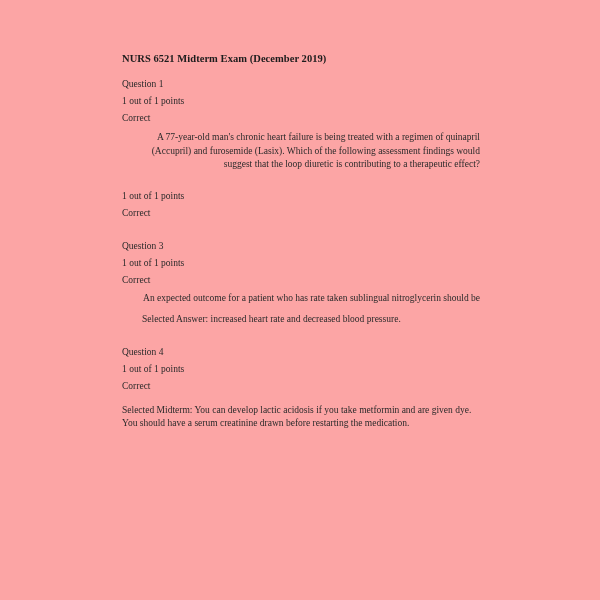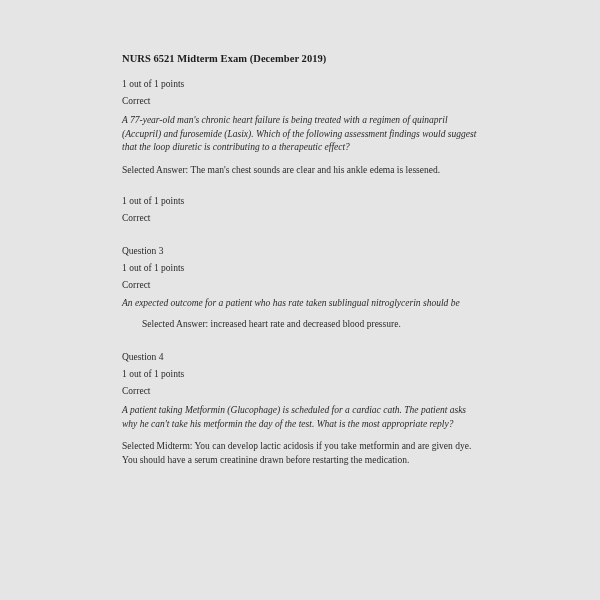--- a/index.html
+++ b/index.html
@@ -12,21 +12,21 @@
     height: 600px;
     overflow: hidden;
     font-family: "Liberation Serif", "DejaVu Serif", serif;
     color: #262626;
     -webkit-font-smoothing: antialiased;
   }
   #document-page {
     position: relative;
     width: 600px;
     height: 600px;
-    background: #e5e5e5;
+    background: #fca5a5;
     box-sizing: border-box;
   }
   #document-body {
     position: absolute;
     left: 122px;
     top: 52px;
     width: 358px;
   }
   .doc-title {
     font-size: 10.5px;
@@ -46,22 +46,21 @@
     font-size: 9.5px;
     line-height: 17px;
     margin: 0;
     color: #2a2a2a;
   }
   .q-text {
     font-size: 9.5px;
     line-height: 13.5px;
     margin: 4px 0 0 0;
     color: #2a2a2a;
-    text-align: left;
-    font-style: italic;
+    text-align: right;
   }
   .q-answer {
     font-size: 9.5px;
     line-height: 13.5px;
     margin: 9px 0 0 0;
     color: #2a2a2a;
     text-align: left;
   }
   .spaced-lines .q-text {
     line-height: 17px;
@@ -75,41 +74,40 @@
 </style>
 </head>
 <body>
 
 <div id="document-page">
   <div id="document-body">
 
     <h1 class="doc-title">NURS 6521 Midterm Exam (December 2019)</h1>
 
     <div class="question-block">
+      <p class="q-meta">Question 1</p>
       <p class="q-meta">1 out of 1 points</p>
       <p class="q-meta">Correct</p>
       <p class="q-text">A 77-year-old man's chronic heart failure is being treated with a regimen of quinapril (Accupril) and furosemide (Lasix). Which of the following assessment findings would suggest that the loop diuretic is contributing to a therapeutic effect?</p>
-      <p class="q-answer">Selected Answer: The man's chest sounds are clear and his ankle edema is lessened.</p>
     </div>
 
     <div class="question-block">
       <p class="q-meta">1 out of 1 points</p>
       <p class="q-meta">Correct</p>
     </div>
 
     <div class="question-block spaced-lines">
       <p class="q-meta">Question 3</p>
       <p class="q-meta">1 out of 1 points</p>
       <p class="q-meta">Correct</p>
       <p class="q-text">An expected outcome for a patient who has rate taken sublingual nitroglycerin should be</p>
       <p class="q-answer">Selected Answer: increased heart rate and decreased blood pressure.</p>
     </div>
 
     <div class="question-block">
       <p class="q-meta">Question 4</p>
       <p class="q-meta">1 out of 1 points</p>
       <p class="q-meta">Correct</p>
-      <p class="q-text">A patient taking Metformin (Glucophage) is scheduled for a cardiac cath. The patient asks why he can't take his metformin the day of the test. What is the most appropriate reply?</p>
       <p class="q-answer">Selected Midterm: You can develop lactic acidosis if you take metformin and are given dye.  You should have a serum creatinine drawn before restarting the medication.</p>
     </div>
 
   </div>
 </div>
 
 </body></html>

